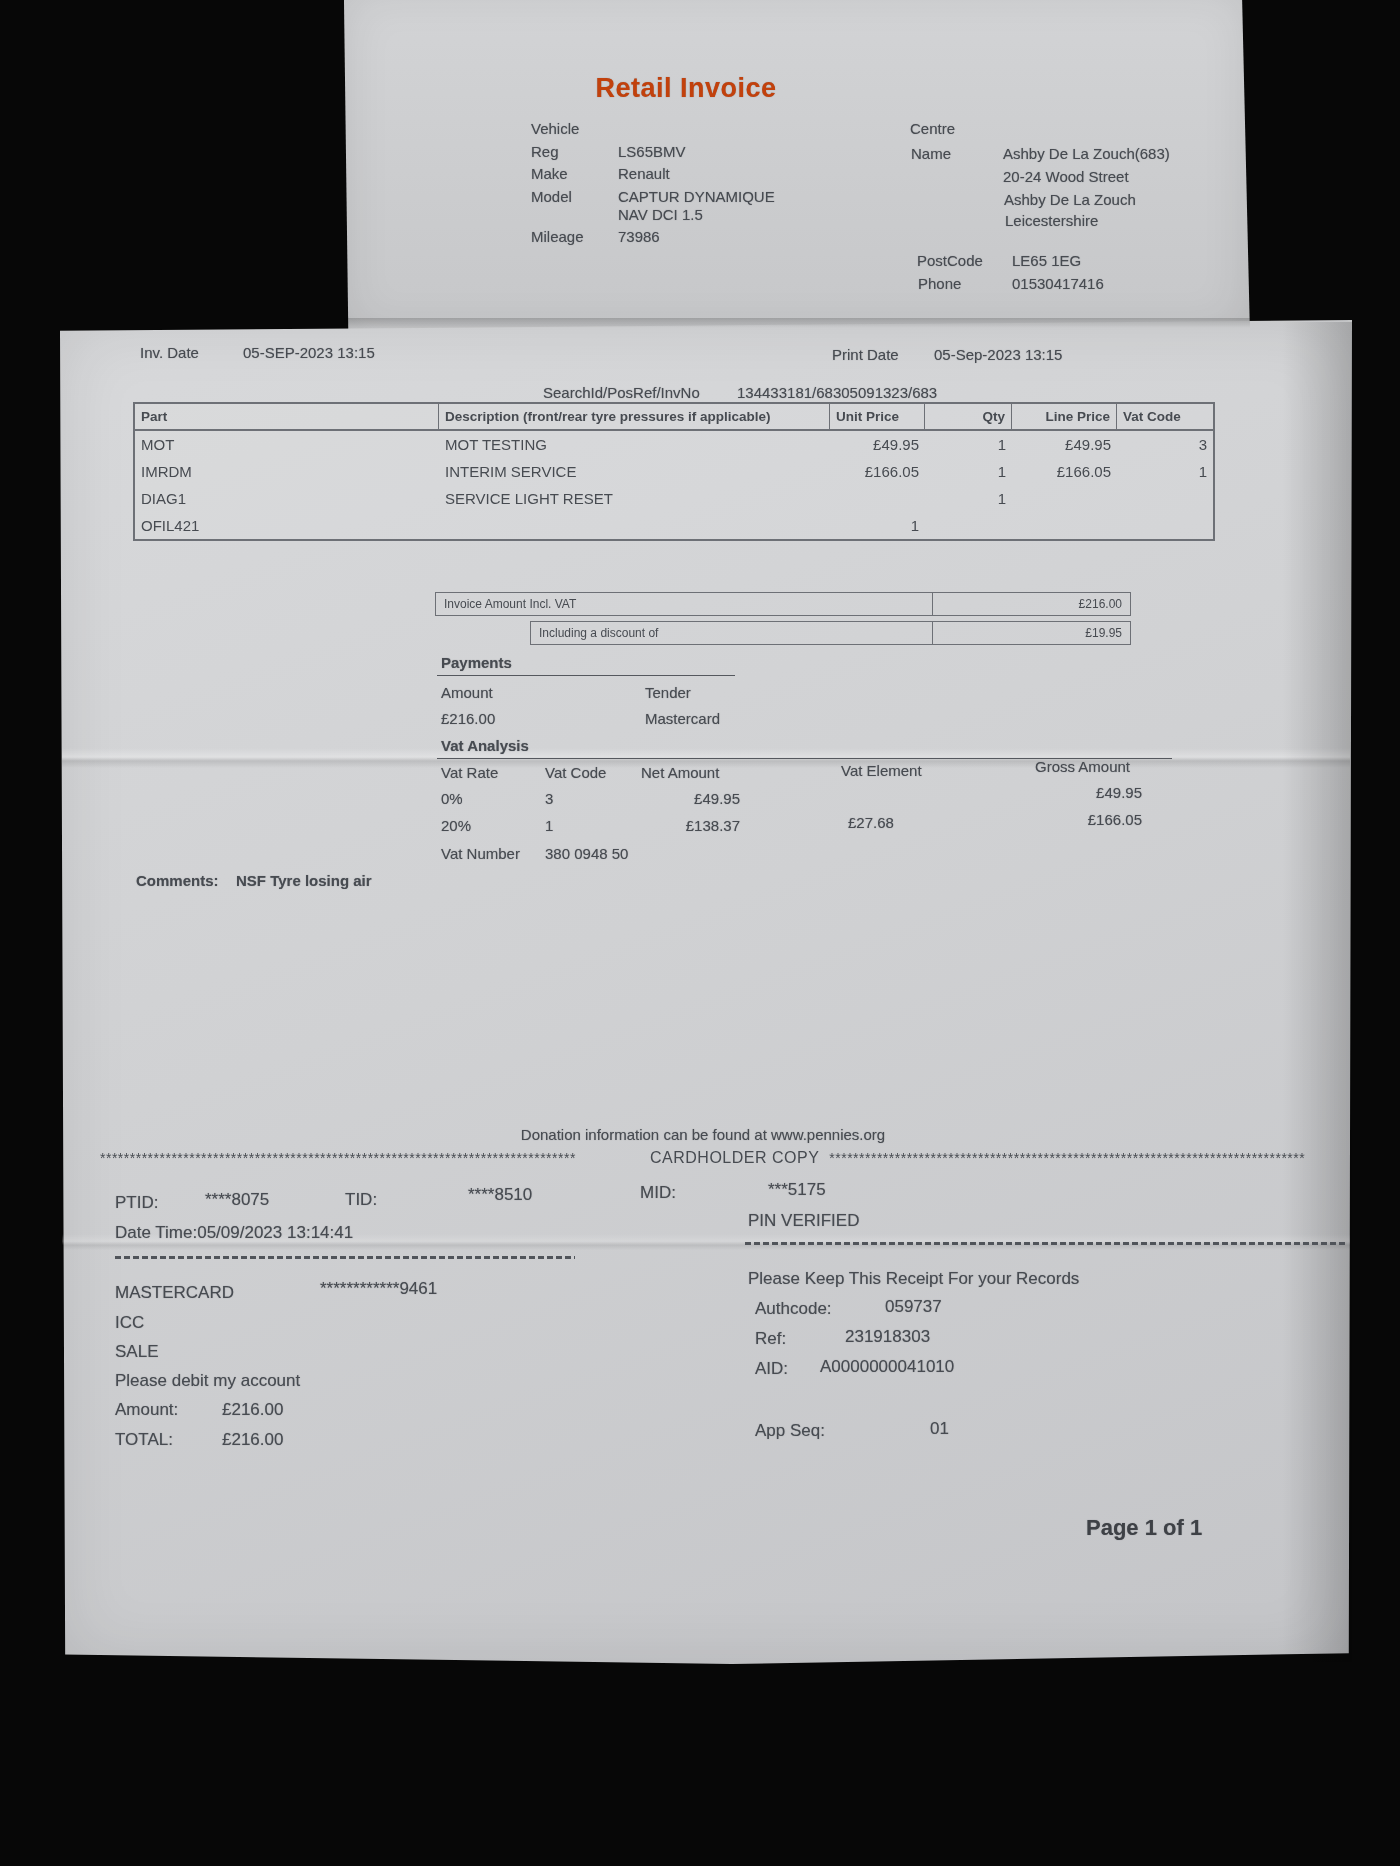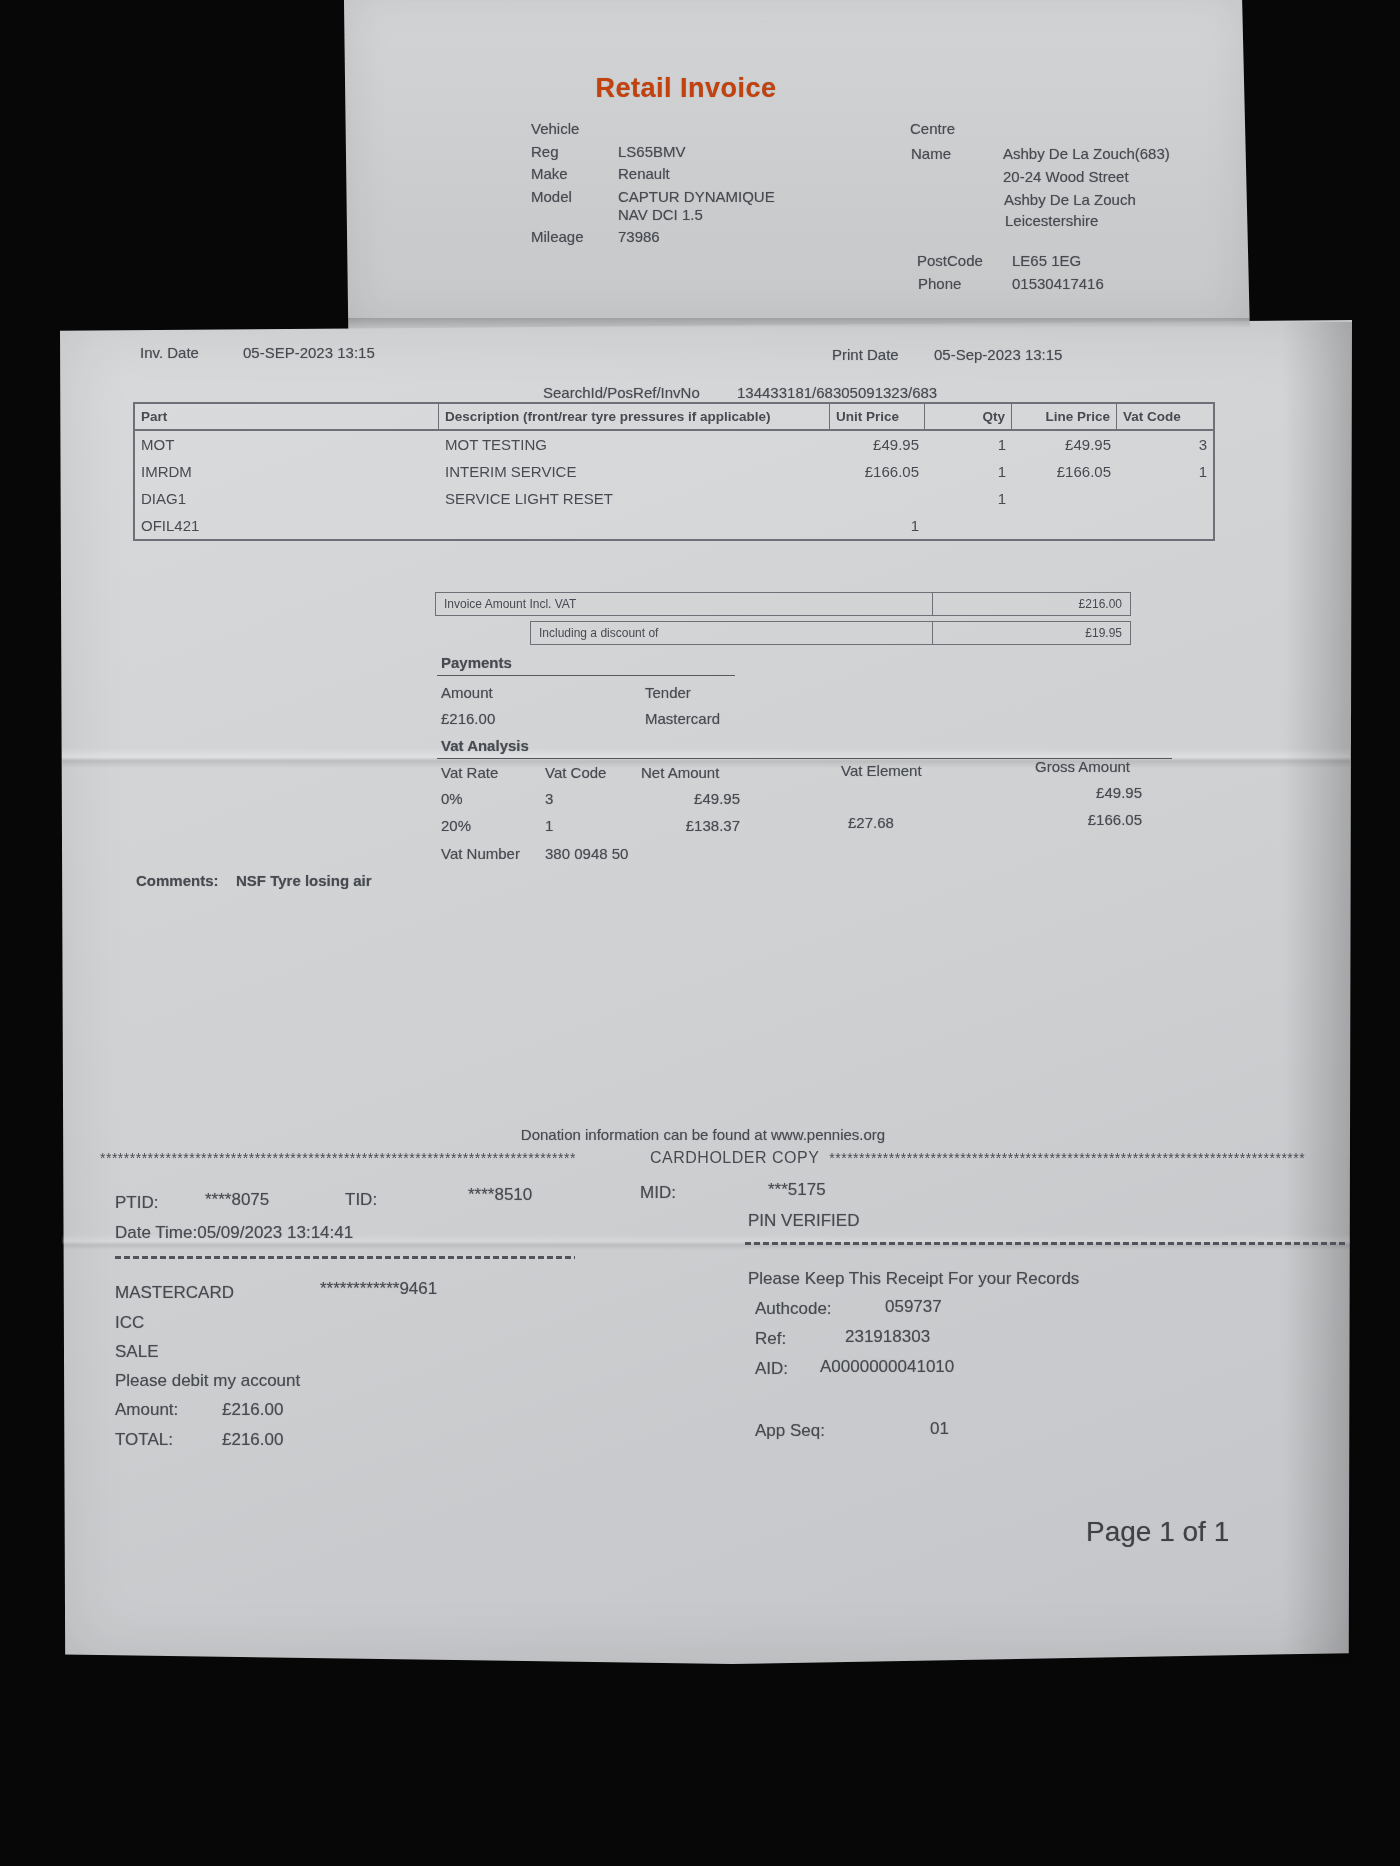--- a/index.html
+++ b/index.html
@@ -26,21 +26,21 @@
   .shade-right{position:absolute;top:322px;right:48px;width:70px;height:1340px;background:linear-gradient(270deg,rgba(0,0,0,0.16),rgba(0,0,0,0));}
   .junction-shadow{position:absolute;left:344px;top:318px;width:906px;height:10px;background:linear-gradient(180deg,rgba(0,0,0,0.18),rgba(0,0,0,0));}
 
   
   .t{position:absolute;white-space:nowrap;font-size:15px;line-height:1.25;
      text-shadow:0 0 1px rgba(72,76,82,0.5);}
   .b{font-weight:bold;}
   .c{font-size:17px;}
   .right{text-align:right;}
   .title{font-size:27px;font-weight:bold;letter-spacing:0.5px;color:#c2410c;width:340px;text-align:center;}
-  .page-label{font-size:28px;font-weight:normal;color:#3e4146;}
+  .page-label{font-size:22px;font-weight:bold;color:#3e4146;}
 
   
   .items-table{position:absolute;left:133px;top:402px;width:1078px;border:2px solid #6d7076;background:rgba(255,255,255,0.05);}
   .items-grid{display:grid;grid-template-columns:304px 391px 95px 87px 105px 96px;}
   .items-header{font-weight:bold;font-size:13.5px;border-bottom:2px solid #6d7076;}
   .items-header > div{padding:5px 6px;border-right:1.5px solid #6d7076;overflow:hidden;white-space:nowrap;}
   .items-header > div:last-child{border-right:none;}
   .items-row{font-size:15px;}
   .items-row > div{padding:5px 6px;white-space:nowrap;}
   .cell-r{text-align:right;}

